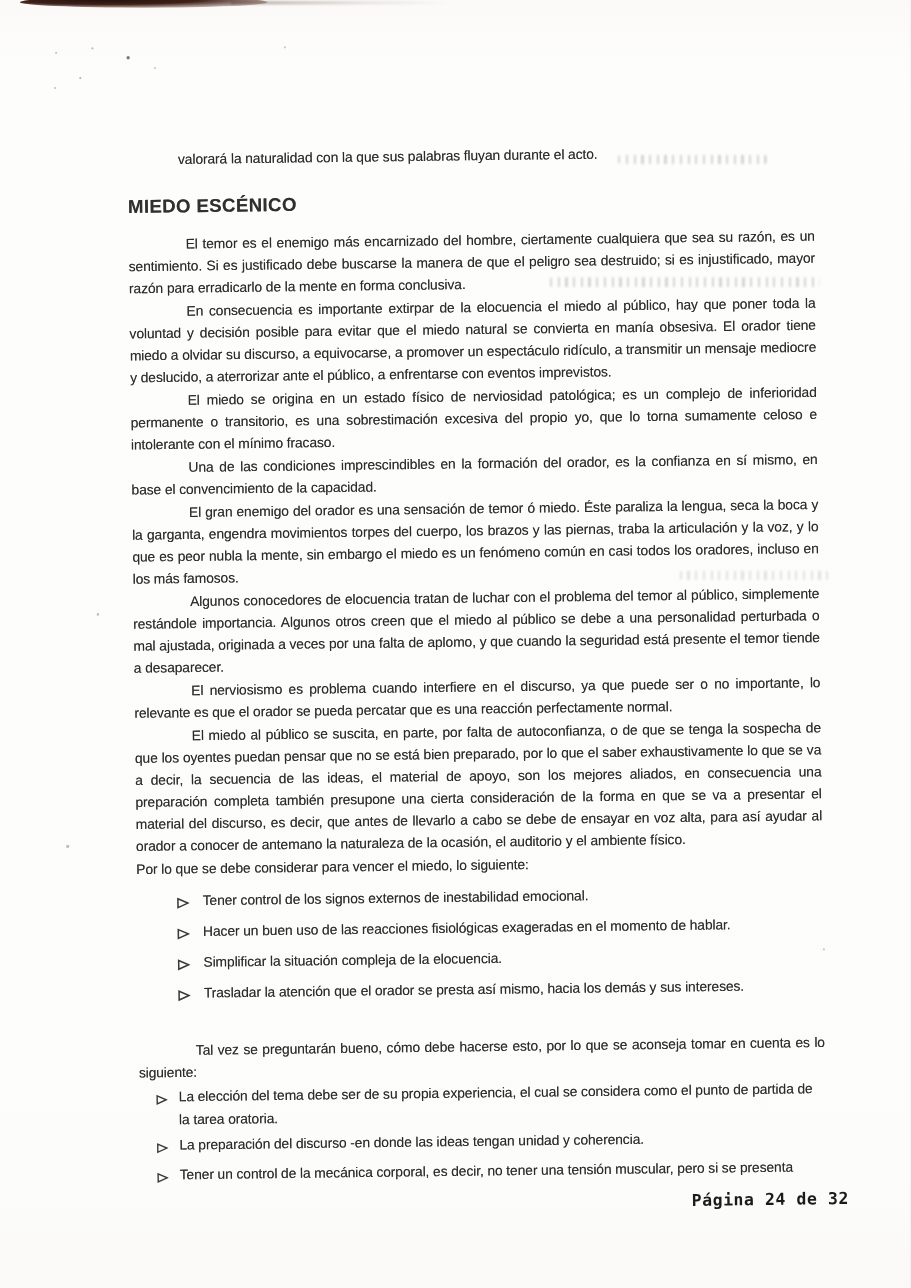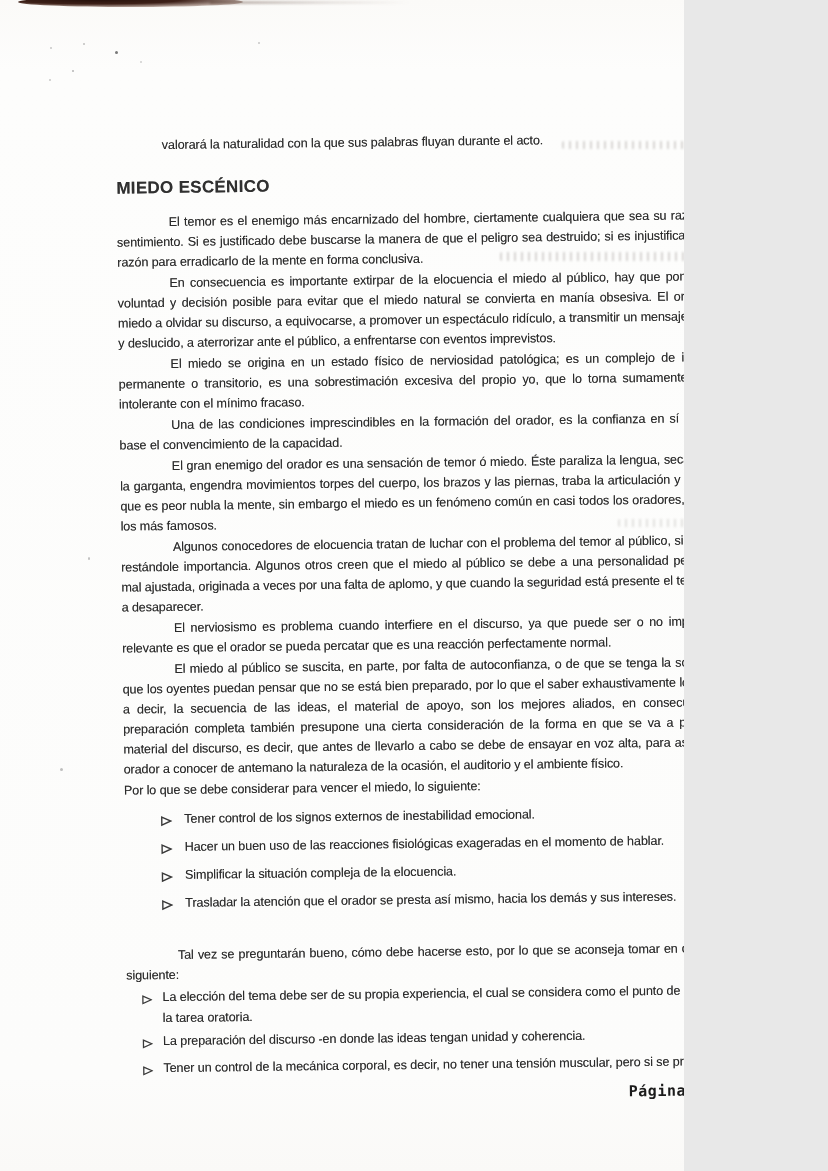--- a/index.html
+++ b/index.html
@@ -1,19 +1,19 @@
 <!DOCTYPE html>
 <html><head>
 <meta charset="utf-8">
 <style>
   html,body{margin:0;padding:0;}
   body{background:#e8e8e8;}
   .page{
     position:relative;
-    width:684px;height:1171px;
+    width:828px;height:1171px;
     background:linear-gradient(180deg,#fbfaf8 0%,#fdfdfc 6%,#fcfcfb 92%,#faf9f7 100%);
     overflow:hidden;
     font-family:"Liberation Sans","DejaVu Sans",sans-serif;
     color:#2b2b2b;
   }
   
   .top-band{
     position:absolute;left:18px;top:-3px;width:225px;height:10px;
     background:radial-gradient(ellipse at 35% 30%, #26110c 0%, #3d2018 40%, rgba(110,75,62,.55) 70%, rgba(140,110,95,0) 100%);
     border-radius:50%;

